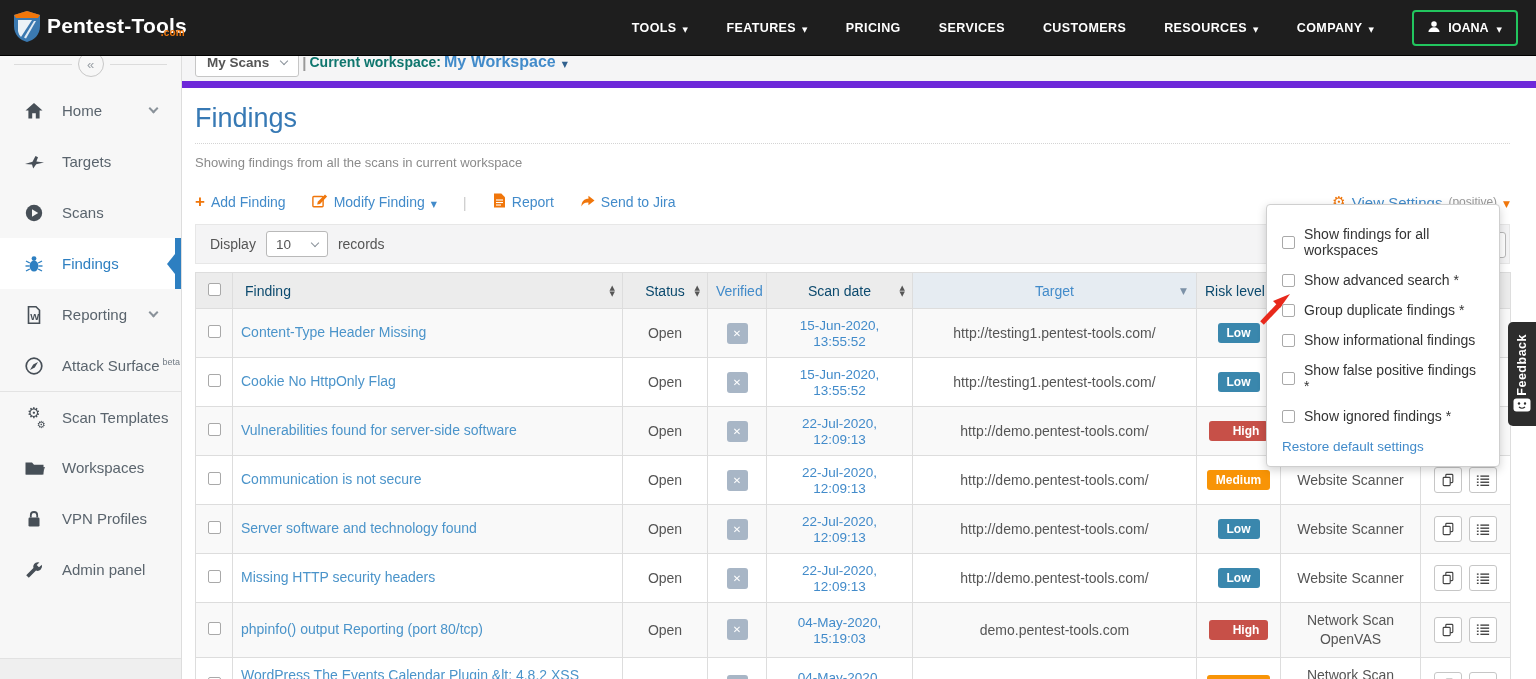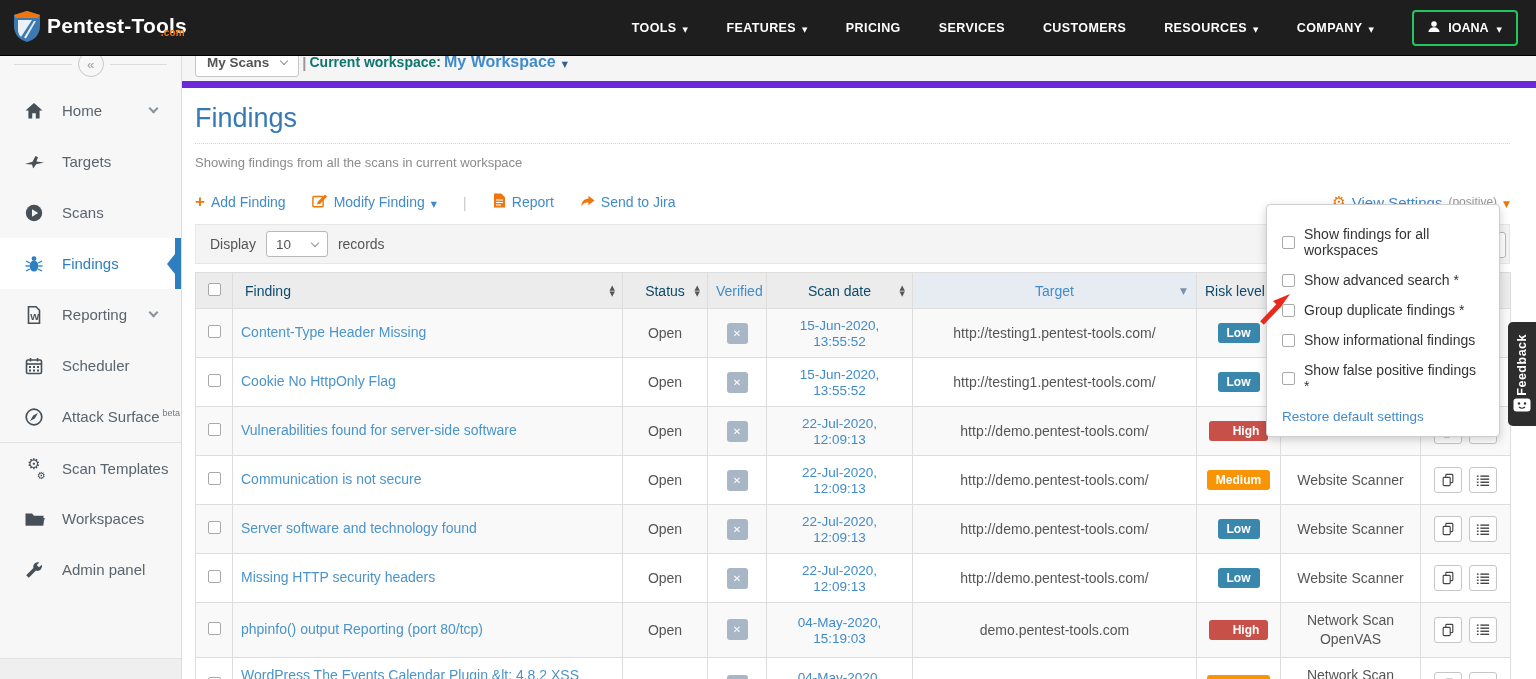--- a/index.html
+++ b/index.html
@@ -238,39 +238,20 @@
     <span class="ic">
       <svg width="20" height="20" viewBox="0 0 20 20">
         <path d="M4.5 1.8 H12 L15.5 5.3 V18.2 H4.5 Z" fill="none" stroke="currentColor" stroke-width="1.6"></path>
         <text x="6.2" y="14.8" font-size="9.5" font-weight="bold" fill="currentColor">W</text>
       </svg>
     </span>
     <span>Reporting</span>
     <span class="chev"></span>
   </div>
 
-  <div class="side-item">
-    <span class="ic">
-      <svg width="20" height="20" viewBox="0 0 20 20">
-        <rect x="2.5" y="4" width="15" height="13.5" rx="1.5" fill="none" stroke="currentColor" stroke-width="1.6"></rect>
-        <line x1="2.5" y1="8" x2="17.5" y2="8" stroke="currentColor" stroke-width="1.6"></line>
-        <line x1="6.5" y1="2" x2="6.5" y2="5.5" stroke="currentColor" stroke-width="1.6"></line>
-        <line x1="13.5" y1="2" x2="13.5" y2="5.5" stroke="currentColor" stroke-width="1.6"></line>
-        <g fill="currentColor">
-            <rect x="5" y="10" width="2" height="2"></rect>
-            <rect x="9" y="10" width="2" height="2"></rect>
-            <rect x="13" y="10" width="2" height="2"></rect>
-            <rect x="5" y="13.5" width="2" height="2"></rect>
-            <rect x="9" y="13.5" width="2" height="2"></rect>
-            <rect x="13" y="13.5" width="2" height="2"></rect>
-          </g>
-      </svg>
-    </span>
-    <span>Scheduler</span>
-  </div>
 
   <div class="side-item">
     <span class="ic">
       <svg width="20" height="20" viewBox="0 0 20 20">
         <circle cx="10" cy="10" r="7.8" fill="none" stroke="currentColor" stroke-width="1.7"></circle>
         <path d="M14 6 L9.2 8.6 L6 14 L10.8 11.4 Z" fill="currentColor"></path>
       </svg>
     </span>
     <span><span>Attack Surface</span><span class="beta">beta</span></span>
   </div>
@@ -286,20 +267,29 @@
   <div class="side-item">
     <span class="ic">
       <svg width="21" height="20" viewBox="0 0 21 20">
           <path d="M1.5 4.5 H8 L10 6.8 H19.5 V16.5 H1.5 Z" fill="currentColor"></path>
           <path d="M3.5 9 H21 L18.5 16.5 H1.8 Z" fill="currentColor" opacity="0.85"></path>
         </svg>
     </span>
     <span>Workspaces</span>
   </div>
 
+  <div class="side-item">
+    <span class="ic">
+      <svg width="20" height="20" viewBox="0 0 20 20">
+          <rect x="4.5" y="8.5" width="11" height="9" rx="1.2" fill="currentColor"></rect>
+          <path d="M6.8 8.5 V6.2 a3.2 3.2 0 0 1 6.4 0 V8.5" fill="none" stroke="currentColor" stroke-width="1.8"></path>
+        </svg>
+    </span>
+    <span>VPN Profiles</span>
+  </div>
 
   <div class="side-item">
     <span class="ic">
       <svg width="20" height="20" viewBox="0 0 20 20">
         <path d="M13.8 2.2 a4.6 4.6 0 0 0 -4.4 5.9 L2.2 15.2 L4.8 17.8 L12 10.6 a4.6 4.6 0 0 0 5.8 -5.9 L15 7.3 L12.7 5 L15.4 2.5 a4.6 4.6 0 0 0 -1.6 -0.3 Z" fill="currentColor"></path>
       </svg>
     </span>
     <span>Admin panel</span>
   </div>
 
@@ -682,20 +672,24 @@
     <span>Group duplicate findings *</span>
   </div>
   <div class="vs-item">
     <span class="cb"></span>
     <span>Show informational findings</span>
   </div>
   <div class="vs-item">
     <span class="cb"></span>
     <span>Show false positive findings *</span>
   </div>
+  <div class="vs-item">
+    <span class="cb"></span>
+    <span>Show ignored findings *</span>
+  </div>
   <span class="vs-restore">Restore default settings</span>
 </div>
 
 <div class="red-arrow">
   <svg width="36" height="36" viewBox="0 0 36 36">
     <line x1="5" y1="31" x2="23" y2="12" stroke="#e8291c" stroke-width="5"></line>
     <polygon points="33,2 16,9 23,16" fill="#e8291c"></polygon>
   </svg>
 </div>
 

